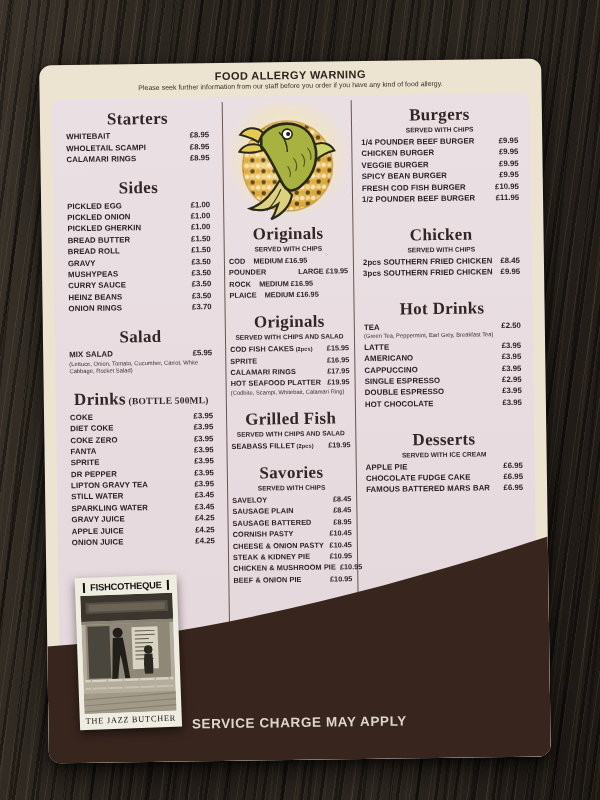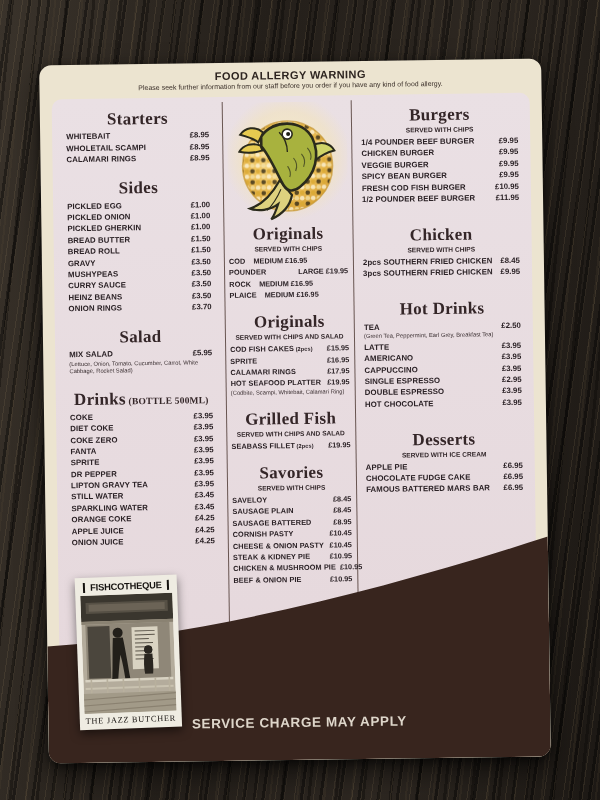--- a/index.html
+++ b/index.html
@@ -192,21 +192,21 @@
             </div>
             <div class="item">
               <span class="item-name">STILL WATER</span>
               <span class="item-price">£3.45</span>
             </div>
             <div class="item">
               <span class="item-name">SPARKLING WATER</span>
               <span class="item-price">£3.45</span>
             </div>
             <div class="item">
-              <span class="item-name">ORANGE COKE</span>
+              <span class="item-name">GRAVY JUICE</span>
               <span class="item-price">£4.25</span>
             </div>
             <div class="item">
               <span class="item-name">APPLE JUICE</span>
               <span class="item-price">£4.25</span>
             </div>
             <div class="item">
               <span class="item-name">ONION JUICE</span>
               <span class="item-price">£4.25</span>
             </div>

